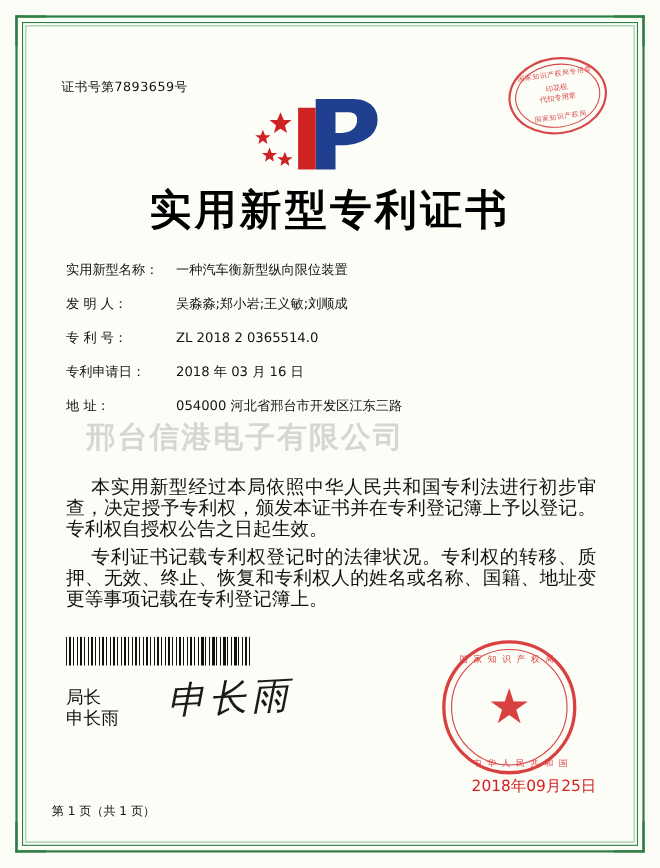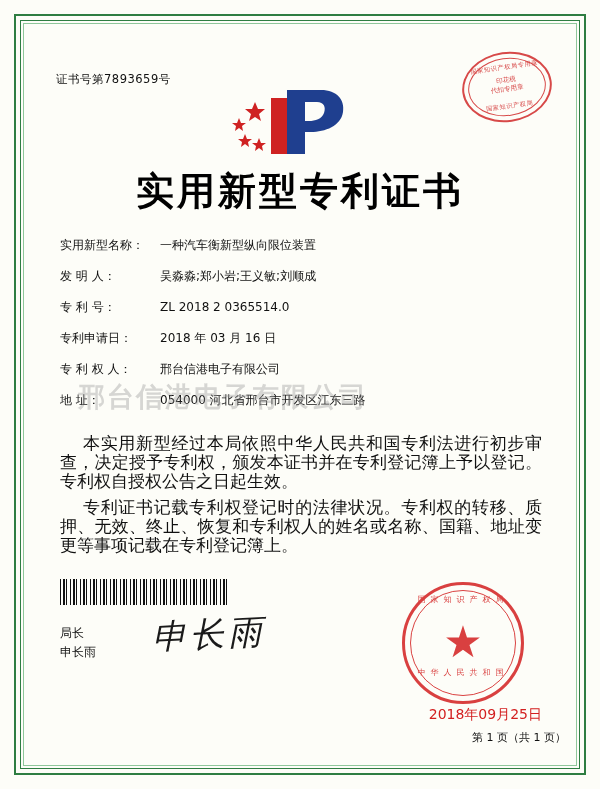--- a/index.html
+++ b/index.html
@@ -198,21 +198,21 @@
       #fdfdf8 5px, #fdfdf8 6px,
       #111 6px, #111 7px,
       #fdfdf8 7px, #fdfdf8 10px
     );
   }
 
   .signer {
     position: absolute;
     left: 26px;
     top: 590px;
-    font-size: 12px;
+    font-size: 16px;
     line-height: 19px;
     color: #111;
     font-family: "DejaVu Sans", sans-serif;
   }
   .signature {
     position: absolute;
     left: 118px;
     top: 578px;
     font-size: 34px;
     color: #1a1a1a;
@@ -245,22 +245,22 @@
     left: 0; right: 0;
     top: 9px;
     text-align: center;
     font-size: 8px;
     letter-spacing: 5px;
     font-family: "DejaVu Sans", sans-serif;
   }
   .seal .seal-text-b {
     position: absolute;
     left: 0; right: 0;
-    bottom: 23px;
-    text-align: center;
+    bottom: 2px;
+    text-align: right;
     font-size: 8px;
     letter-spacing: 5px;
     font-family: "DejaVu Sans", sans-serif;
   }
   .seal .star {
     position: absolute;
     left: 50%;
     top: 50%;
     transform: translate(-50%, -50%);
     font-size: 44px;
@@ -270,23 +270,23 @@
     position: absolute;
     right: 24px;
     top: 672px;
     font-size: 14px;
     color: #d32020;
     font-family: "DejaVu Sans", sans-serif;
   }
 
   .footer {
     position: absolute;
-    left: 0; right: 0;
+    left: 13px; right: 0;
     bottom: 10px;
-    text-align: right;
+    text-align: left;
     font-size: 11px;
     color: #111;
     font-family: "DejaVu Sans", sans-serif;
   }
 </style>
 </head>
 <body>
 
 <div class="page">
   <div class="border-outer"></div>
@@ -332,23 +332,20 @@
       <div class="row">
         <span class="lbl">发 明 人：</span><span class="val">吴淼淼;郑小岩;王义敏;刘顺成</span>
       </div>
       <div class="row">
         <span class="lbl">专 利 号：</span><span class="val">ZL 2018 2 0365514.0</span>
       </div>
       <div class="row">
         <span class="lbl">专利申请日：</span><span class="val">2018 年 03 月 16 日</span>
       </div>
       <div class="row">
-        <span class="lbl">专 利 权 人：</span><span class="val">邢台信港电子有限公司</span>
-      </div>
-      <div class="row">
         <span class="lbl">地      址：</span><span class="val">054000  河北省邢台市开发区江东三路</span>
       </div>
     </div>
 
     <div class="watermark">邢台信港电子有限公司</div>
 
     <div class="paras">
       <p>本实用新型经过本局依照中华人民共和国专利法进行初步审查，决定授予专利权，颁发本证书并在专利登记簿上予以登记。专利权自授权公告之日起生效。</p>
       <p>专利证书记载专利权登记时的法律状况。专利权的转移、质押、无效、终止、恢复和专利权人的姓名或名称、国籍、地址变更等事项记载在专利登记簿上。</p>
     </div>

